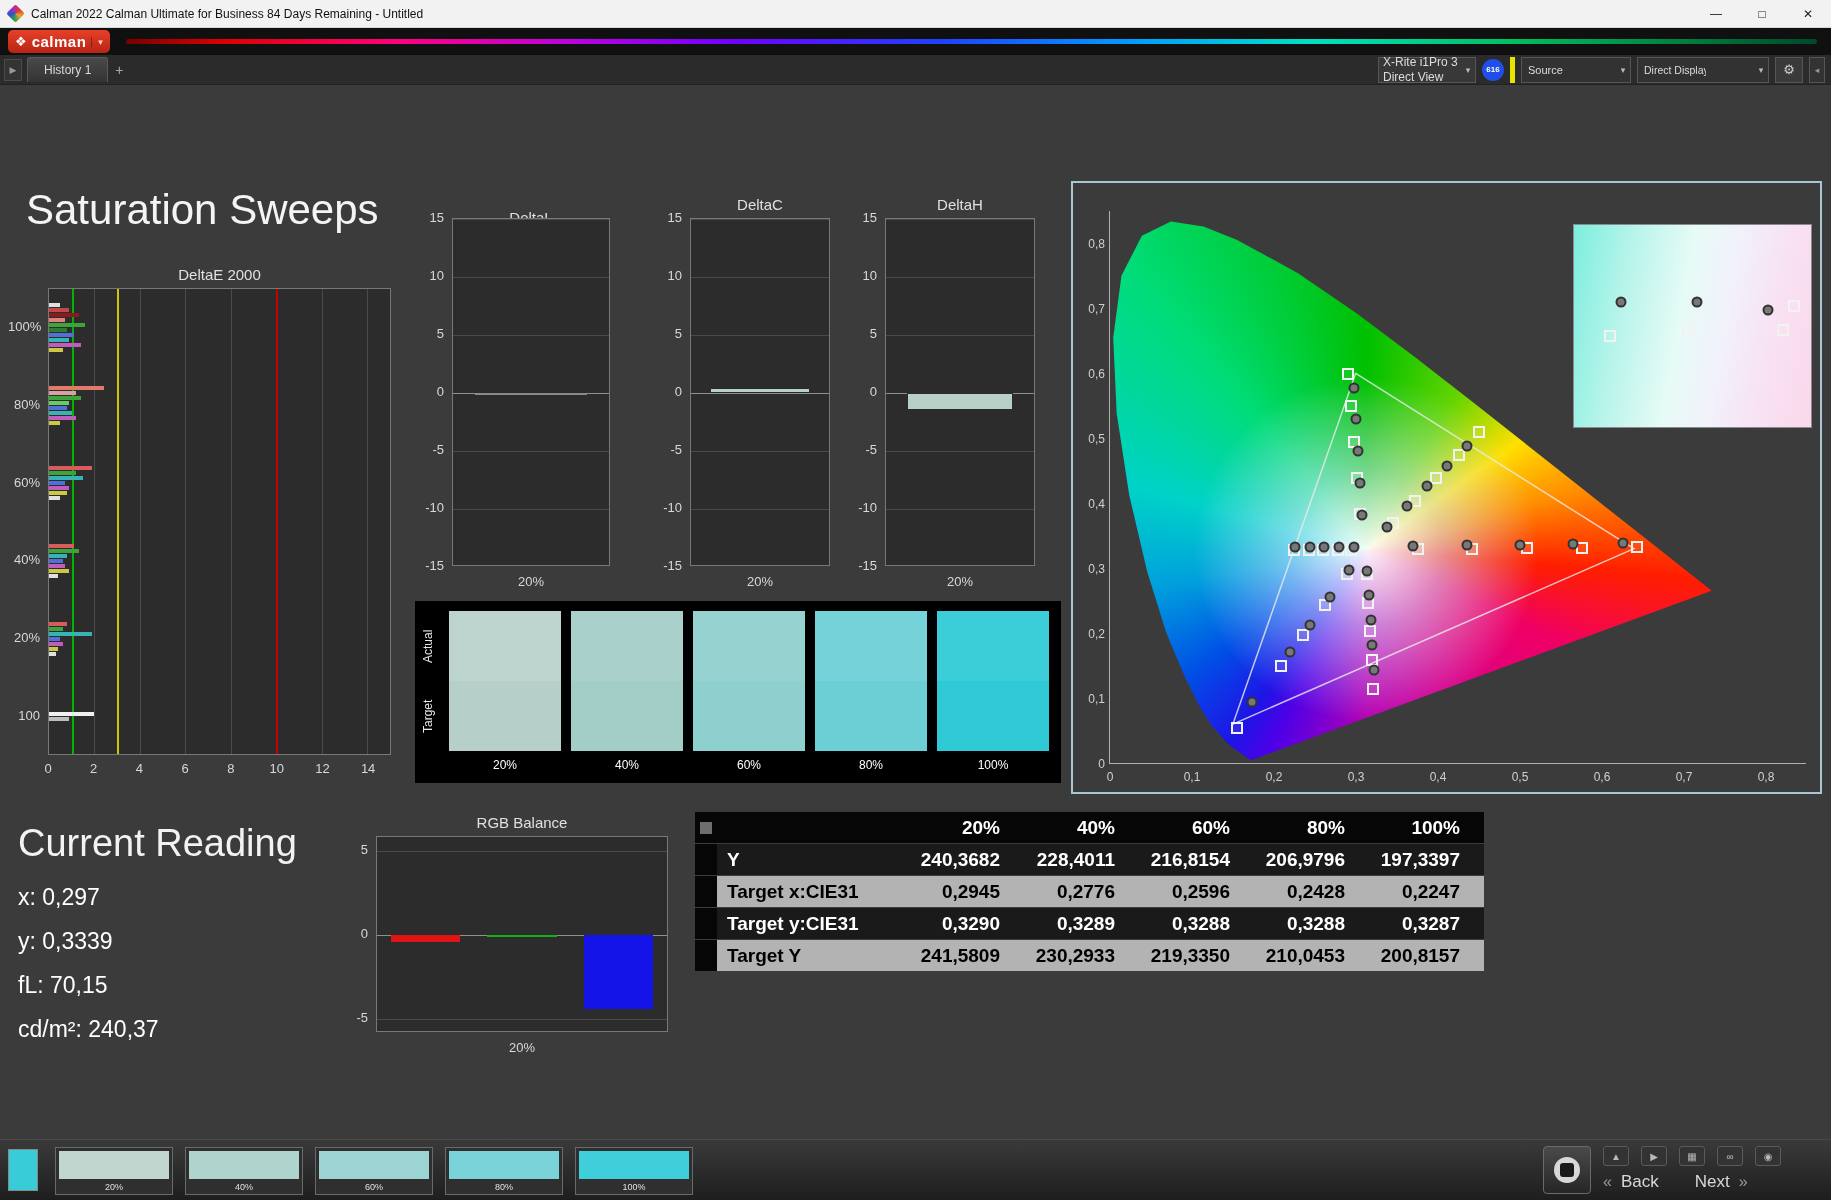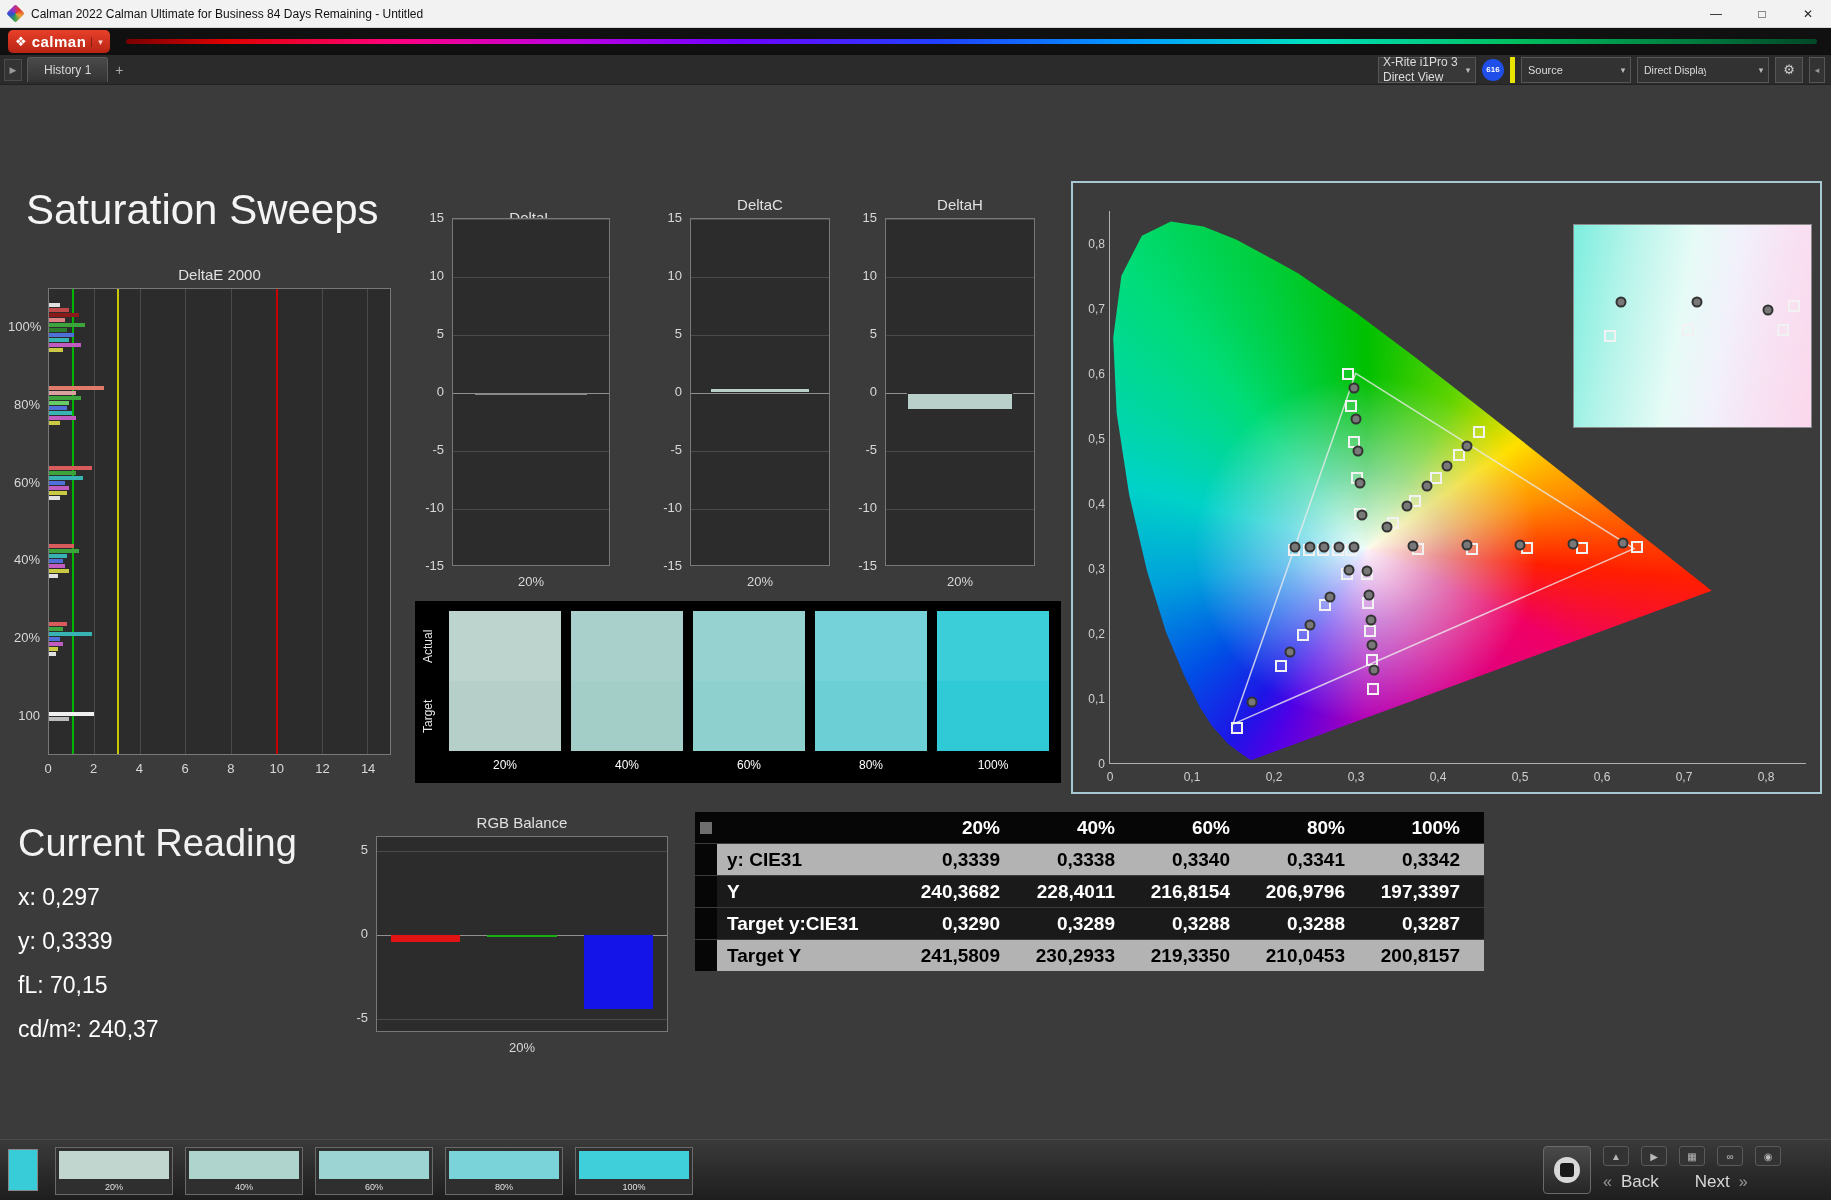--- a/index.html
+++ b/index.html
@@ -463,37 +463,37 @@
       <div class="tcell corner">
         <div class="corner-sq"></div>
       </div>
       <div class="tcell rowlabel"></div>
       <div class="tcell val">20%</div>
       <div class="tcell val">40%</div>
       <div class="tcell val">60%</div>
       <div class="tcell val">80%</div>
       <div class="tcell val">100%</div>
     </div>
-    <div class="trow light">
-      <div class="tcell corner"></div>
-      <div class="tcell rowlabel">y: CIE31</div>
-      <div class="tcell val">0,3339</div>
-      <div class="tcell val">0,3338</div>
-      <div class="tcell val">0,3340</div>
-      <div class="tcell val">0,3341</div>
-      <div class="tcell val">0,3342</div>
-    </div>
     <div class="trow dark">
       <div class="tcell corner"></div>
       <div class="tcell rowlabel">Y</div>
       <div class="tcell val">240,3682</div>
       <div class="tcell val">228,4011</div>
       <div class="tcell val">216,8154</div>
       <div class="tcell val">206,9796</div>
       <div class="tcell val">197,3397</div>
+    </div>
+    <div class="trow light">
+      <div class="tcell corner"></div>
+      <div class="tcell rowlabel">Target x:CIE31</div>
+      <div class="tcell val">0,2945</div>
+      <div class="tcell val">0,2776</div>
+      <div class="tcell val">0,2596</div>
+      <div class="tcell val">0,2428</div>
+      <div class="tcell val">0,2247</div>
     </div>
     <div class="trow dark">
       <div class="tcell corner"></div>
       <div class="tcell rowlabel">Target y:CIE31</div>
       <div class="tcell val">0,3290</div>
       <div class="tcell val">0,3289</div>
       <div class="tcell val">0,3288</div>
       <div class="tcell val">0,3288</div>
       <div class="tcell val">0,3287</div>
     </div>

